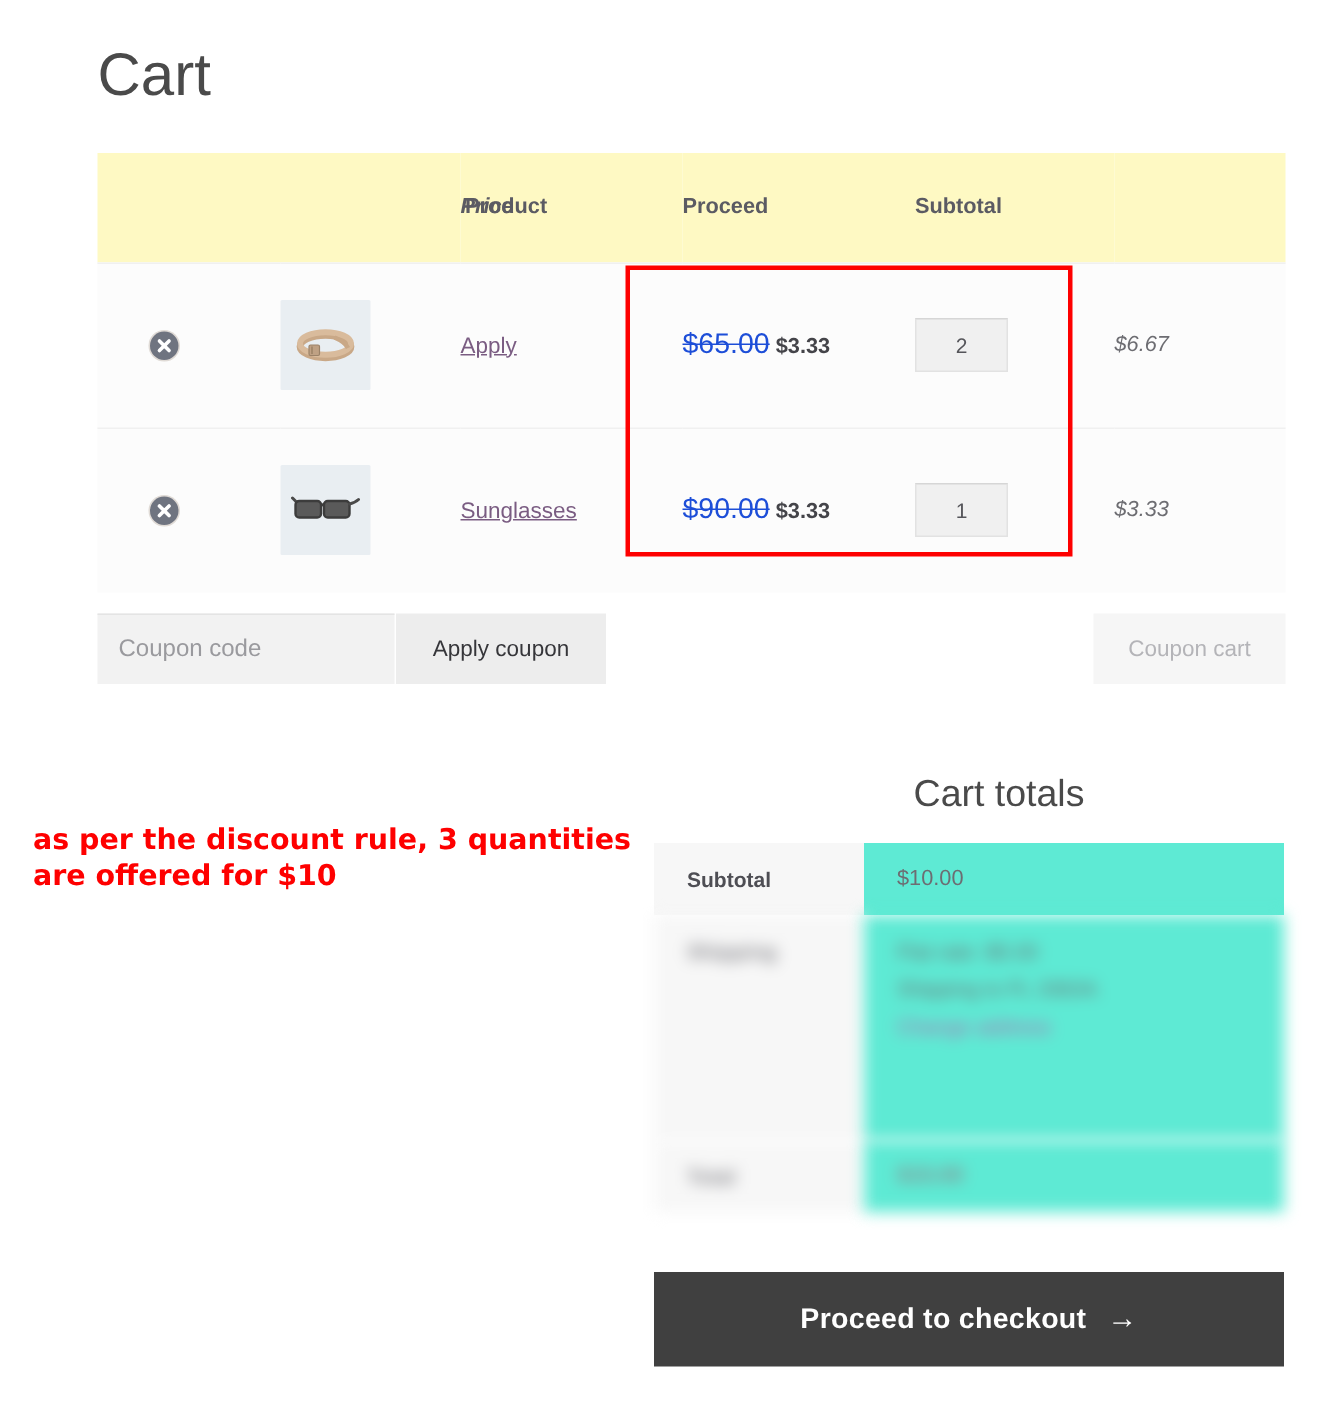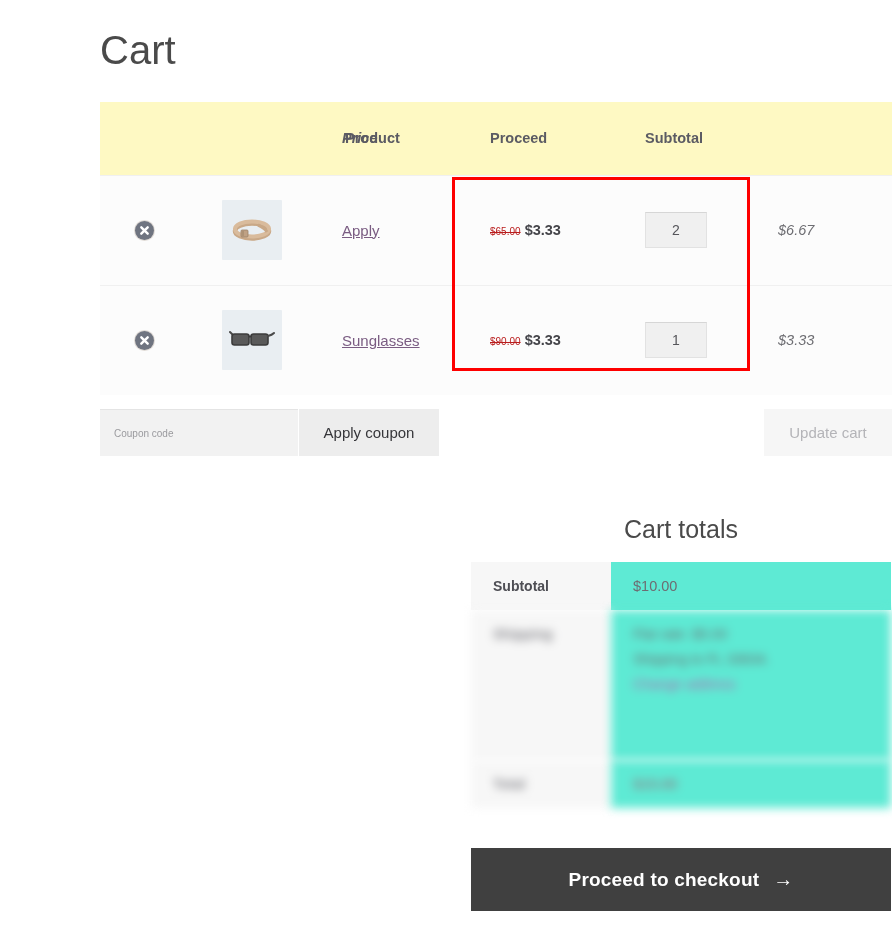--- a/index.html
+++ b/index.html
@@ -4,21 +4,21 @@
 <style>
   * { box-sizing: border-box; }
   html, body {
     margin: 0; padding: 0;
     width: 892px; height: 951px;
     background: #ffffff;
     font-family: "Liberation Sans", sans-serif;
     color: #3c3c3c;
     overflow: hidden;
   }
-  .page { position: relative; width: 736px; height: 951px; margin-left: 35px; }
+  .page { position: relative; width: 736px; height: 951px; }
 
   
   .page-title {
     position: absolute;
     left: 65px; top: 28px;
     font-size: 40px;
     font-weight: 300;
     color: #4a4a4a;
     letter-spacing: 0px;
     line-height: 1.1;
@@ -93,23 +93,23 @@
   .thumb svg { display: block; }
 
   .prod-link {
     color: #7a5c82;
     text-decoration: underline;
     font-size: 15px;
     cursor: pointer;
   }
 
   .price-old {
-    color: #b91c1c;
+    color: #1d4ed8;
     text-decoration: line-through;
-    font-size: 10px;
+    font-size: 19px;
   }
   .price-new {
     color: #444449;
     font-weight: bold;
     font-size: 14.5px;
   }
 
   .qty-box {
     width: 62px; height: 36px;
     background: #f0f0f0;
@@ -133,21 +133,21 @@
   }
   .coupon-input {
     position: absolute;
     left: 0; top: 0;
     width: 198px; height: 47px;
     background: #f2f2f2;
     border: none;
     border-top: 1px solid #e4e4e4;
     padding-left: 14px;
     font-family: "Liberation Sans", sans-serif;
-    font-size: 10px;
+    font-size: 16px;
     color: #9a9a9e;
     outline: none;
   }
   .coupon-input::placeholder { color: #9a9a9e; }
   .apply-coupon {
     position: absolute;
     left: 199px; top: 0;
     width: 140px; height: 47px;
     background: #ededed;
     border: none;
@@ -186,21 +186,21 @@
     font-size: 19px;
     font-weight: bold;
     color: #fe0000;
     line-height: 1.25;
     white-space: pre;
   }
 
   
   .cart-totals-title {
     position: absolute;
-    left: 436px; top: 515px;
+    left: 456px; top: 515px;
     width: 420px;
     text-align: center;
     font-size: 25px;
     font-weight: 300;
     color: #4a4a4a;
   }
   .totals-table {
     position: absolute;
     left: 436px; top: 562px;
     width: 420px;
@@ -345,23 +345,25 @@
         <td></td>
       </tr>
     </tbody>
   </table>
 
   <div class="red-box"></div>
 
   <div class="coupon-row">
     <input class="coupon-input" type="text" placeholder="Coupon code" style="">
     <button class="apply-coupon">Apply coupon</button>
-    <button class="update-cart">Update cart</button>
+    <button class="update-cart">Coupon cart</button>
   </div>
 
+  <div class="red-note"><span>as per the discount rule, 3 quantities</span>
+<span>are offered for $10</span></div>
 
   <div class="cart-totals-title">Cart totals</div>
 
   <table class="totals-table">
     <tbody>
       <tr class="r-subtotal">
         <th>Subtotal</th>
         <td>$10.00</td>
       </tr>
       <tr class="r-shipping blurred">

